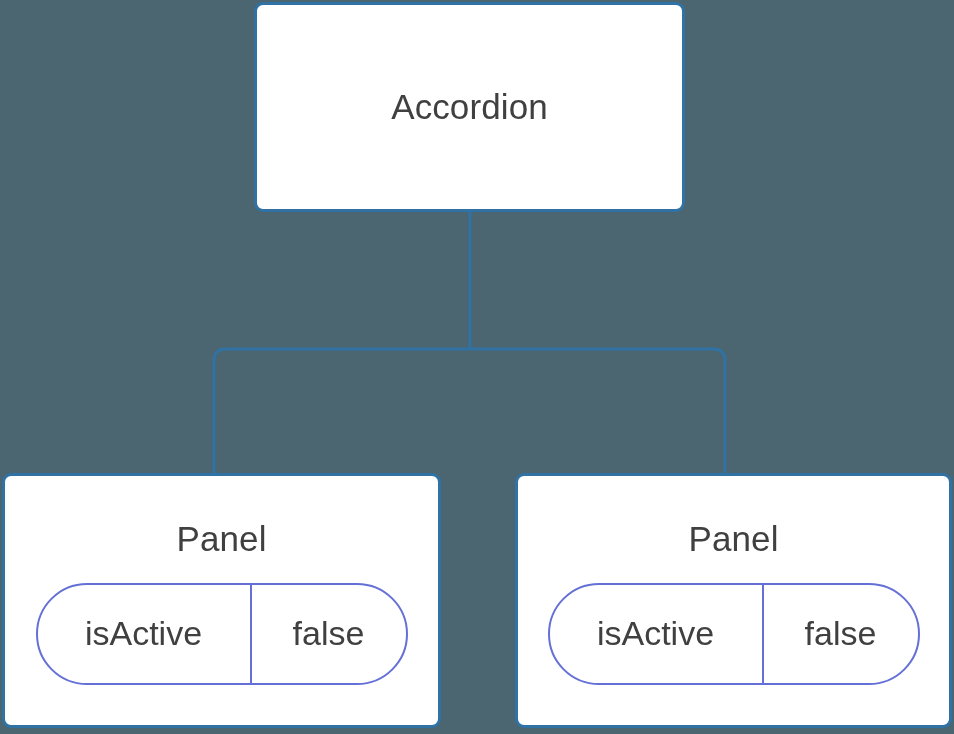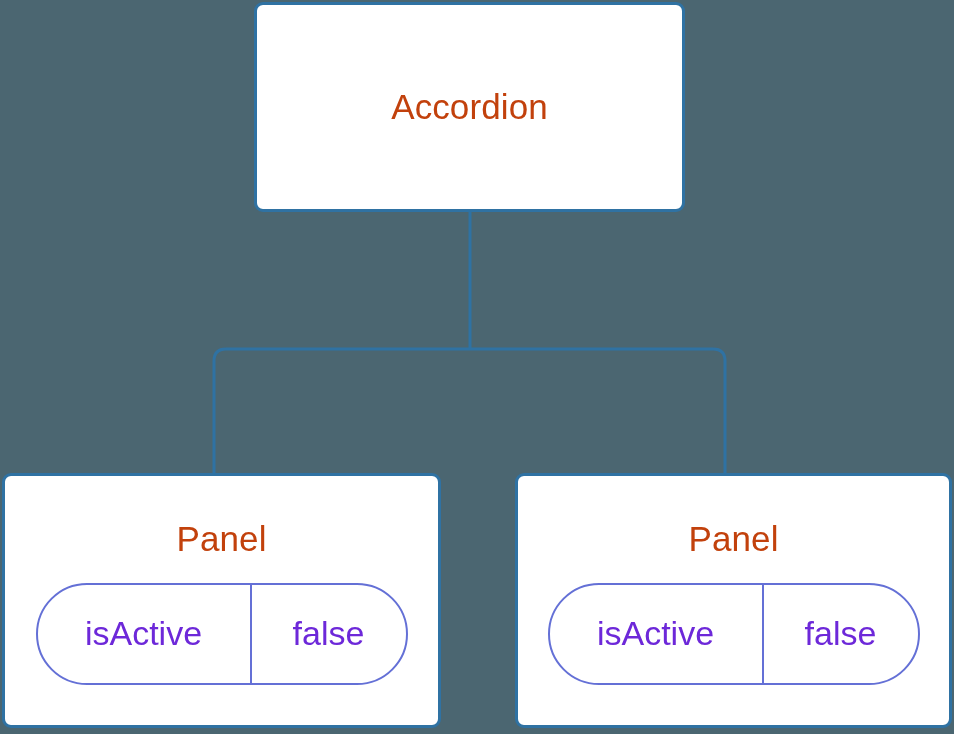--- a/index.html
+++ b/index.html
@@ -41,21 +41,21 @@
     background: #ffffff;
     border: 3px solid #2f72a3;
     border-radius: 9px;
     display: flex;
     flex-direction: column;
     align-items: center;
     justify-content: center;
   }
 
   .node-title {
-    color: #c2410c;
+    color: #404040;
     font-size: 35px;
     line-height: 1.1;
     letter-spacing: 0.1px;
     white-space: nowrap;
   }
 
   
   #node-accordion {
     left: 254px;
     top: 2px;
@@ -93,21 +93,21 @@
     border-radius: 51px;
     background: #ffffff;
     overflow: hidden;
   }
 
   .state-key,
   .state-value {
     display: flex;
     align-items: center;
     justify-content: center;
-    color: #6d28d9;
+    color: #404040;
     font-size: 34px;
     white-space: nowrap;
     box-sizing: border-box;
   }
 
   .state-key {
     width: 214px;
     border-right: 2px solid #6470d6;
   }
 

